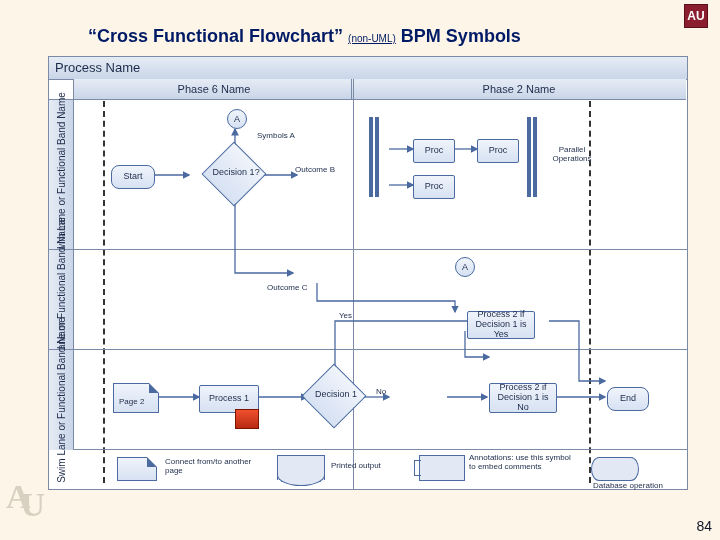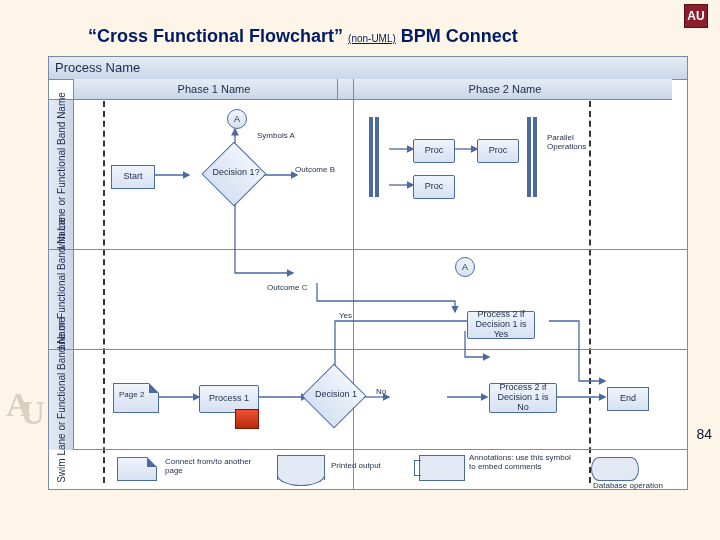--- a/index.html
+++ b/index.html
@@ -1,36 +1,36 @@
 <!DOCTYPE html>
 <html><head>
 <meta charset="utf-8">
 <style>
   html,body{margin:0;padding:0;width:720px;height:540px;font-family:Arial,Helvetica,sans-serif;background:#fdf6e8;overflow:hidden}
-  .slide{position:relative;width:720px;height:448px}
+  .slide{position:relative;width:720px;height:540px}
   .logo-bar{position:absolute;top:4px;right:12px;display:flex;align-items:center;gap:6px}
   .logo-sq{width:22px;height:22px;background:#8a1e2e;color:#fff;font:bold 12px/22px Arial;text-align:center;border:1px solid #5a0f18}
   .logo-txt1{color:#8a1e2e;font:bold 12px Georgia,serif;letter-spacing:.5px}
   .logo-of{font:italic 10px Georgia;color:#8a1e2e}
   .logo-sub{color:#1a3a6a;font:9px Arial;letter-spacing:.3px}
   .title{position:absolute;top:26px;left:88px;font:bold 18px Arial;color:#001a66}
   .title .sub{font:10px Arial;text-decoration:underline;font-weight:normal}
   .au{position:absolute;left:6px;bottom:24px;font:bold 34px Georgia,serif;color:#d8d0c0}
   .au .u{position:relative;left:-10px;top:8px}
   .pagenum{position:absolute;right:8px;bottom:6px;font:14px Arial;color:#0f172a}
   .chart{position:absolute;left:48px;top:56px;width:638px;height:432px;border:1px solid #7b8aa6;background:#fff}
   .hdr{position:absolute;left:0;top:0;right:0;height:22px;background:linear-gradient(#e6ecf5,#c9d5e8);border-bottom:1px solid #7b8aa6;font:13px/22px Arial;color:#1d2b4a;padding-left:6px}
   .phase-hdr{position:absolute;top:22px;height:20px;background:linear-gradient(#e6ecf5,#c9d5e8);border-bottom:1px solid #7b8aa6;border-left:1px solid #7b8aa6;font:11px/20px Arial;text-align:center;color:#1d2b4a}
   .lane-hdr{position:absolute;left:0;width:24px;background:linear-gradient(90deg,#e6ecf5,#c9d5e8);border-right:1px solid #7b8aa6;border-top:1px solid #7b8aa6}
   .lane-hdr span{position:absolute;left:50%;top:50%;transform:translate(-50%,-50%) rotate(-90deg);white-space:nowrap;font:10px Arial;color:#1d2b4a}
   .lane{position:absolute;left:24px;right:0;border-top:1px solid #7b8aa6}
   .phase-sep{position:absolute;top:22px;bottom:0;border-left:1px solid #7b8aa6}
   .node{position:absolute;font:9px/1.1 Arial;text-align:center;color:#1d2b4a}
   .box{border:1px solid #4a6aa0;background:linear-gradient(#f0f4fb,#d6e1f2);border-radius:2px;display:flex;align-items:center;justify-content:center;padding:2px}
-  .round{border-radius:0}
+  .round{border-radius:8px}
   .diamond{width:44px;height:44px;transform:rotate(45deg);border:1px solid #4a6aa0;background:linear-gradient(#f0f4fb,#d6e1f2)}
   .diamond span{display:block;transform:rotate(-45deg);width:60px;margin-left:-8px;margin-top:14px;font:9px Arial;text-align:center}
   .circ{width:18px;height:18px;border:1px solid #4a6aa0;border-radius:50%;background:linear-gradient(#f0f4fb,#d6e1f2);font:9px/18px Arial}
   .legend{position:absolute;font:8px Arial;color:#1d2b4a}
   .dashv{position:absolute;top:44px;bottom:6px;border-left:2px dashed #333}
   .parbar{position:absolute;width:4px;background:#4a6aa0}
   .lbl{position:absolute;font:8px Arial;color:#1d2b4a}
   svg.conn{position:absolute;left:0;top:0;width:100%;height:100%;pointer-events:none}
   .redcube{position:absolute;width:22px;height:18px;background:linear-gradient(#f05030,#b82a10);border:1px solid #7a1600}
   .pagecorner{position:absolute;width:44px;height:28px;border:1px solid #4a6aa0;background:linear-gradient(#f0f4fb,#d6e1f2)}
@@ -46,33 +46,33 @@
 
 <div class="slide">
 
   <div class="logo-bar">
     <div class="logo-sq">AU</div>
   </div>
 
   <div class="title">
     <span>“Cross Functional Flowchart”</span>
     <span class="sub">(non-UML)</span>
-    <span> BPM Connect</span>
+    <span> BPM Symbols</span>
   </div>
 
   <div class="au">
     <span>A</span><span class="u">U</span>
   </div>
   <div class="pagenum">84</div>
 
   <div class="chart">
     <div class="hdr">Process Name</div>
 
-    <div class="phase-hdr" style="left:24px;width:280px">Phase 1 Name</div>
-    <div class="phase-hdr" style="left:288px;width:334px">Phase 2 Name</div>
+    <div class="phase-hdr" style="left:24px;width:280px">Phase 6 Name</div>
+    <div class="phase-hdr" style="left:302px;width:334px">Phase 2 Name</div>
     <div class="phase-sep" style="left:304px"></div>
 
     <div class="dashv" style="left:54px"></div>
     <div class="dashv" style="left:540px"></div>
 
     <div class="lane-hdr" style="top:42px;height:150px">
         <span>Swim Lane or Functional Band Name</span>
       </div>
     <div class="lane-hdr" style="top:192px;height:100px">
         <span>Swim Lane or Functional Band Name</span>
@@ -121,29 +121,29 @@
     <div class="lbl" style="left:208px;top:74px">Symbols A</div>
     <div class="lbl" style="left:246px;top:108px">Outcome B</div>
 
     <div class="parbar" style="left:320px;top:60px;height:80px"></div>
     <div class="parbar" style="left:326px;top:60px;height:80px"></div>
     <div class="parbar" style="left:478px;top:60px;height:80px"></div>
     <div class="parbar" style="left:484px;top:60px;height:80px"></div>
     <div class="node box" style="left:364px;top:82px;width:36px;height:18px">Proc</div>
     <div class="node box" style="left:428px;top:82px;width:36px;height:18px">Proc</div>
     <div class="node box" style="left:364px;top:118px;width:36px;height:18px">Proc</div>
-    <div class="lbl" style="left:498px;top:76px;width:50px;">Parallel Operations</div>
+    <div class="lbl" style="left:498px;top:88px;width:50px;text-align:center">Parallel Operations</div>
 
     <div class="lbl" style="left:218px;top:226px">Outcome C</div>
     <div class="node circ" style="left:406px;top:200px">A</div>
     <div class="node box" style="left:418px;top:254px;width:62px;height:22px">Process 2 if Decision 1 is Yes</div>
     <div class="lbl" style="left:290px;top:254px">Yes</div>
 
     <div class="node pagecorner" style="left:64px;top:326px"></div>
-    <div class="lbl" style="left:70px;top:333px">Page 2</div>
+    <div class="lbl" style="left:70px;top:340px">Page 2</div>
     <div class="node box" style="left:150px;top:328px;width:54px;height:22px">Process 1</div>
     <div class="redcube" style="left:186px;top:352px"></div>
     <div class="node" style="left:262px;top:316px">
         <div class="diamond">
           <span>Decision 1</span>
         </div>
       </div>
     <div class="lbl" style="left:327px;top:330px">No</div>
     <div class="node box" style="left:440px;top:326px;width:62px;height:24px">Process 2 if Decision 1 is No</div>
     <div class="node box round" style="left:558px;top:330px;width:36px;height:18px">End</div>

